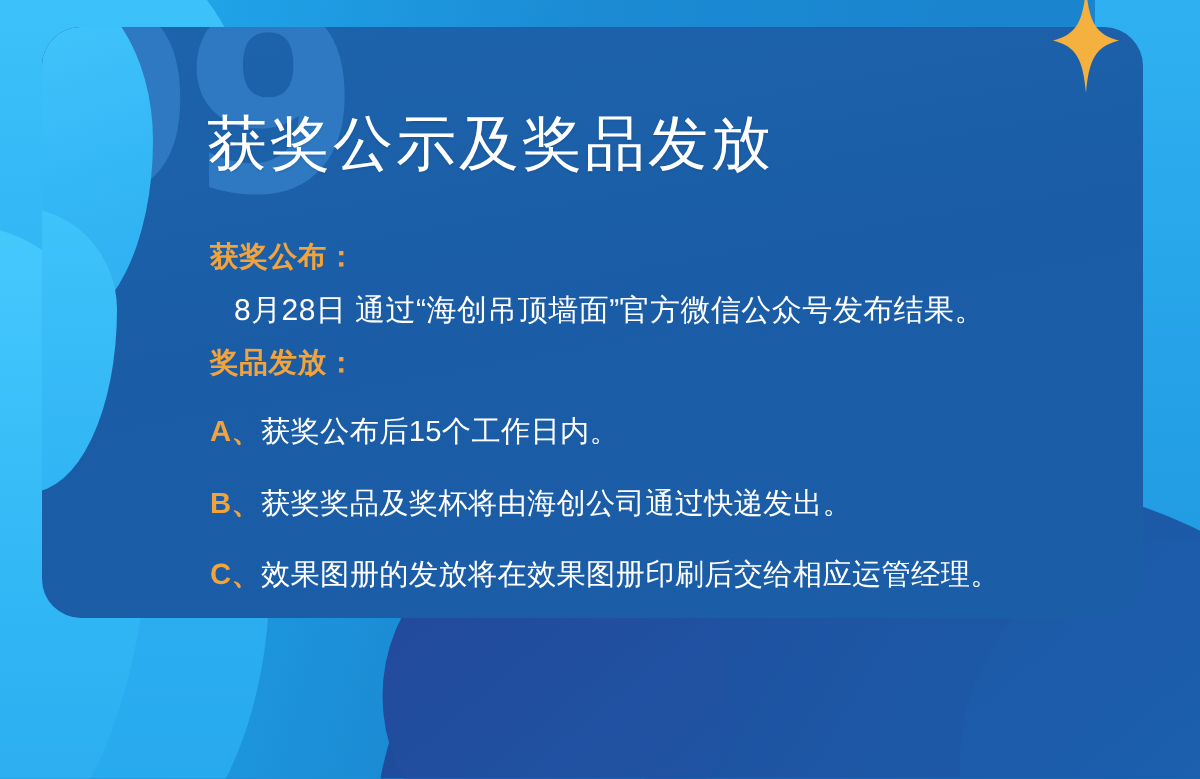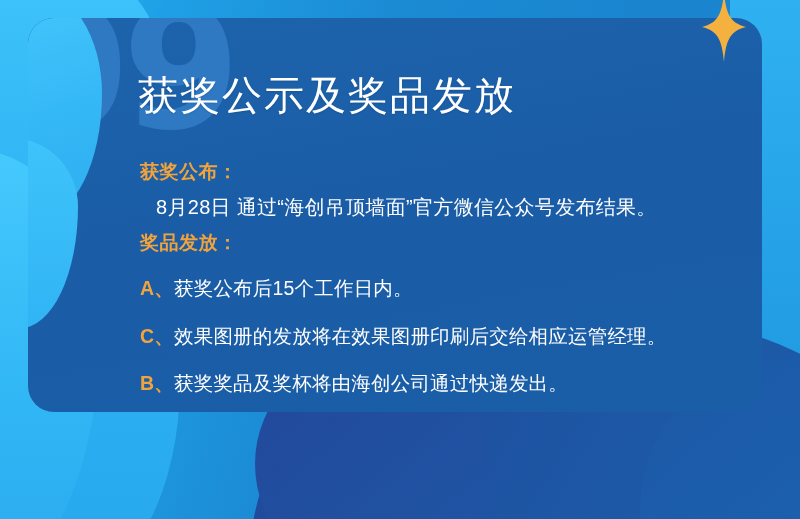--- a/index.html
+++ b/index.html
@@ -134,22 +134,22 @@
     <div class="content">
       <div class="title">获奖公示及奖品发放</div>
 
       <div class="body">
         <p class="sec-head">获奖公布：</p>
         <p class="line">8月28日 通过“海创吊顶墙面”官方微信公众号发布结果。</p>
 
         <p class="sec-head second">奖品发放：</p>
 
         <p class="item"><span class="mk">A、</span><span>获奖公布后15个工作日内。</span></p>
+        <p class="item"><span class="mk">B、</span><span>获奖奖品及奖杯将由海创公司通过快递发出。</span></p>
         <p class="item"><span class="mk">C、</span><span>效果图册的发放将在效果图册印刷后交给相应运管经理。</span></p>
-        <p class="item"><span class="mk">B、</span><span>获奖奖品及奖杯将由海创公司通过快递发出。</span></p>
       </div>
     </div>
   </div>
 
   <div class="star">
     <svg viewBox="0 0 52 70" width="52" height="70" aria-hidden="true">
       <path d="M26 0 C28 22 32 31 48 35 C32 39 28 48 26 70 C24 48 20 39 4 35 C20 31 24 22 26 0 Z" fill="#f5b13f"></path>
     </svg>
   </div>
 

